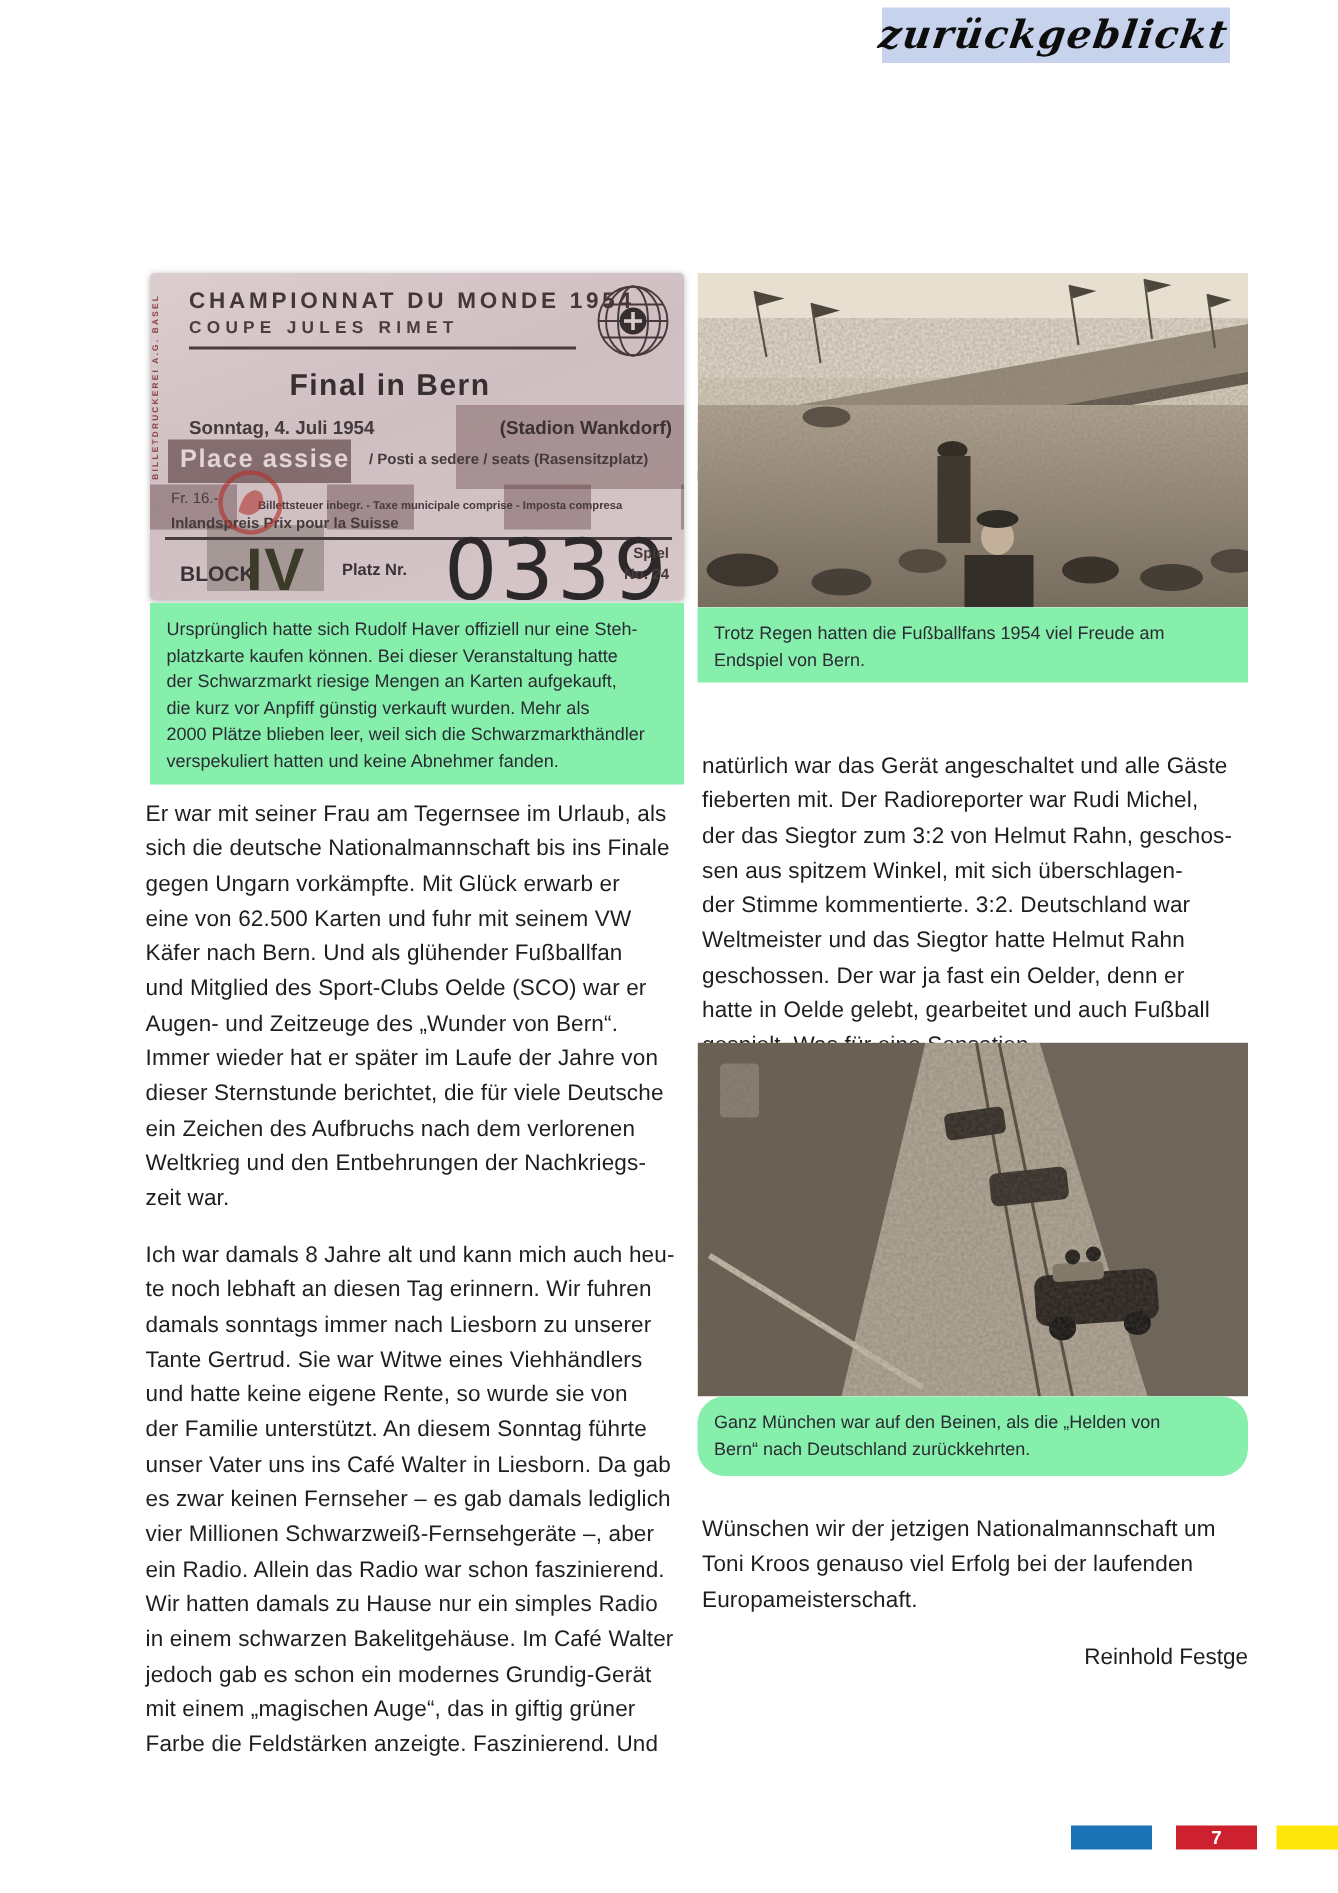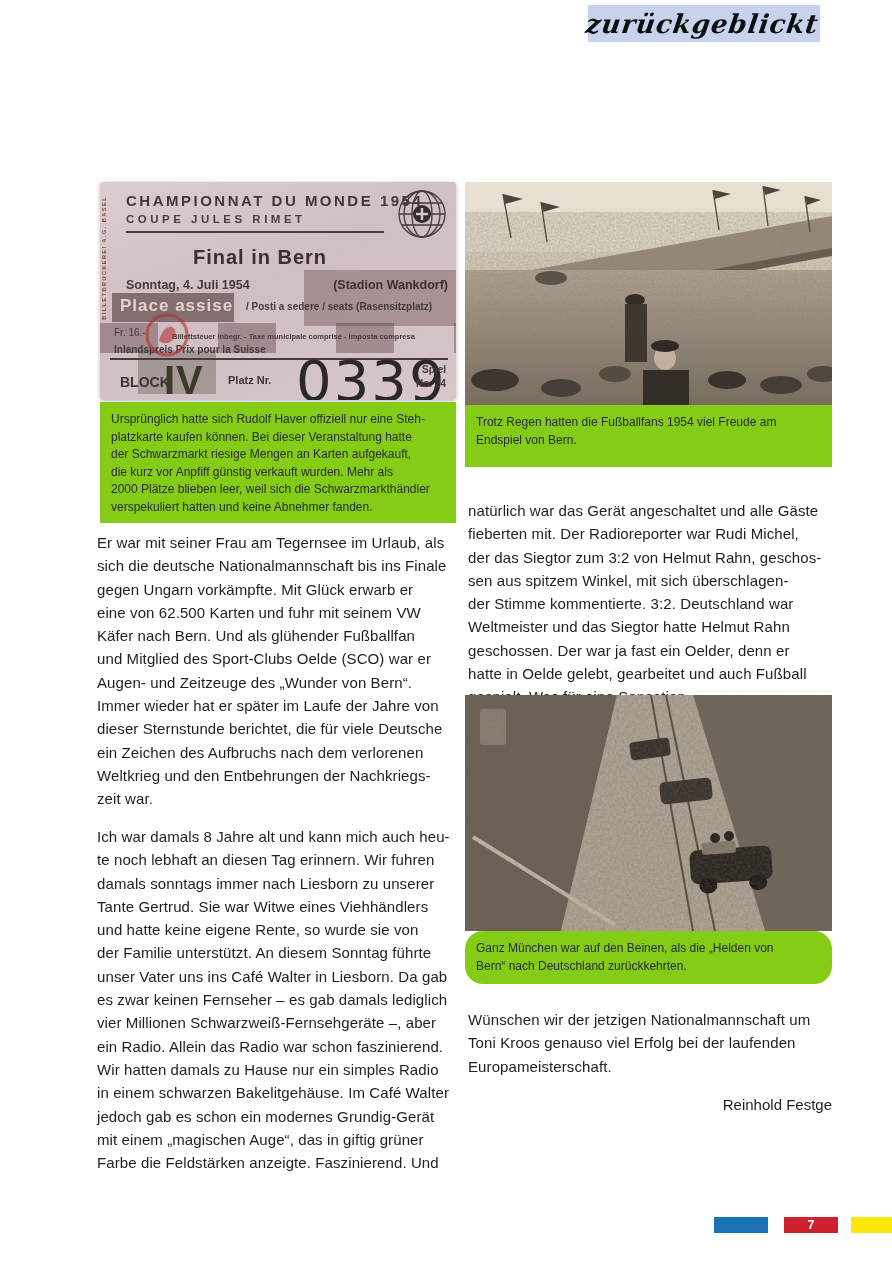--- a/index.html
+++ b/index.html
@@ -53,25 +53,25 @@
   .t-spiel { position:absolute; right:10px; top:182px; font-size:10px; font-weight:bold; }
   .t-spielno { position:absolute; right:10px; top:196px; font-size:10px; font-weight:bold; }
   .t-stamp { position:absolute; left:44px; top:130px; opacity:.85; }
   
   .photo { position:absolute; overflow:hidden; }
   .photo svg { display:block; }
   #photo-fans { left:465px; top:182px; width:367px; height:223px; }
   #photo-parade { left:465px; top:695px; width:367px; height:236px; }
   
   .cap {
-    position:absolute; background:#84cc16; color:#2b2b33;
+    position:absolute; background:#86efac; color:#2b2b33;
     font-size:12px; line-height:17.5px; padding:9px 11px; white-space:pre-line; box-sizing:border-box;
   }
   #cap-ticket { left:100px; top:402px; width:356px; height:121px; }
-  #cap-fans   { left:465px; top:405px; width:367px; height:62px; }
+  #cap-fans   { left:465px; top:405px; width:367px; height:50px; }
   #cap-parade { left:465px; top:931px; width:367px; height:53px;border-radius:18px; }
   
   .body {
     position:absolute; width:368px; font-size:15px; line-height:23.3px;
     color:#1e1e1e; white-space:pre-line; letter-spacing:.1px;
   }
   #left-p1 { left:97px; top:531px; }
   #left-p2 { left:97px; top:825px; }
   #right-p1 { left:468px; top:465px;margin-top:34px; }
   #right-p2 { left:468px; top:1008px; }

